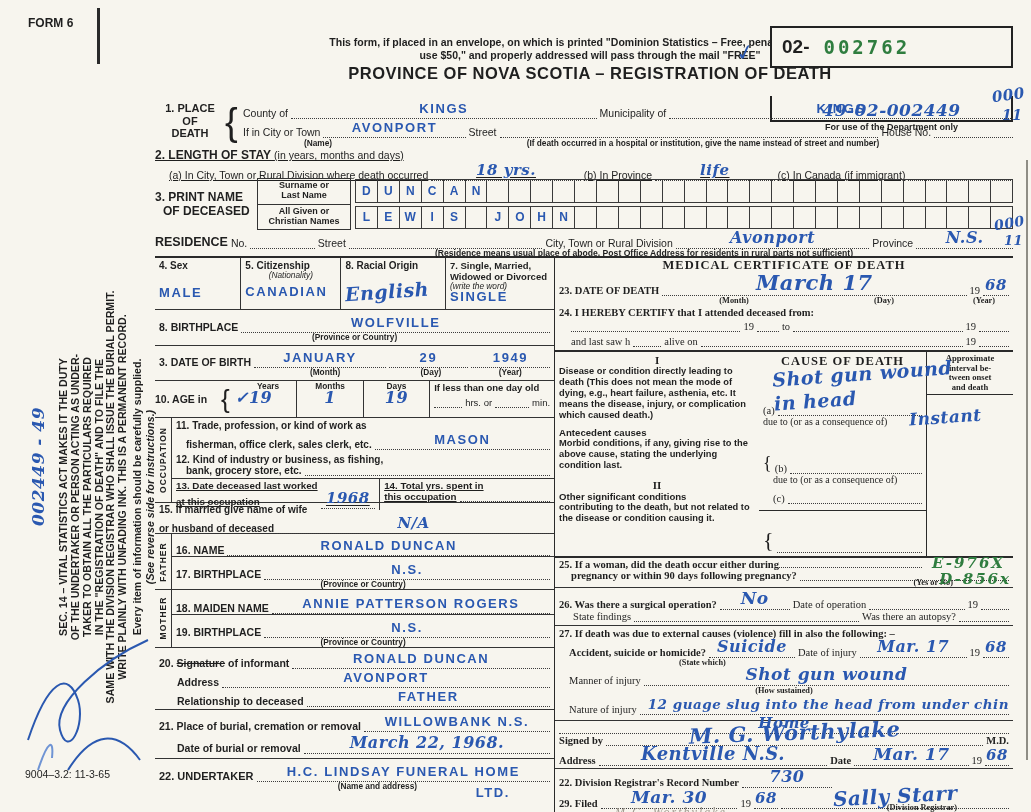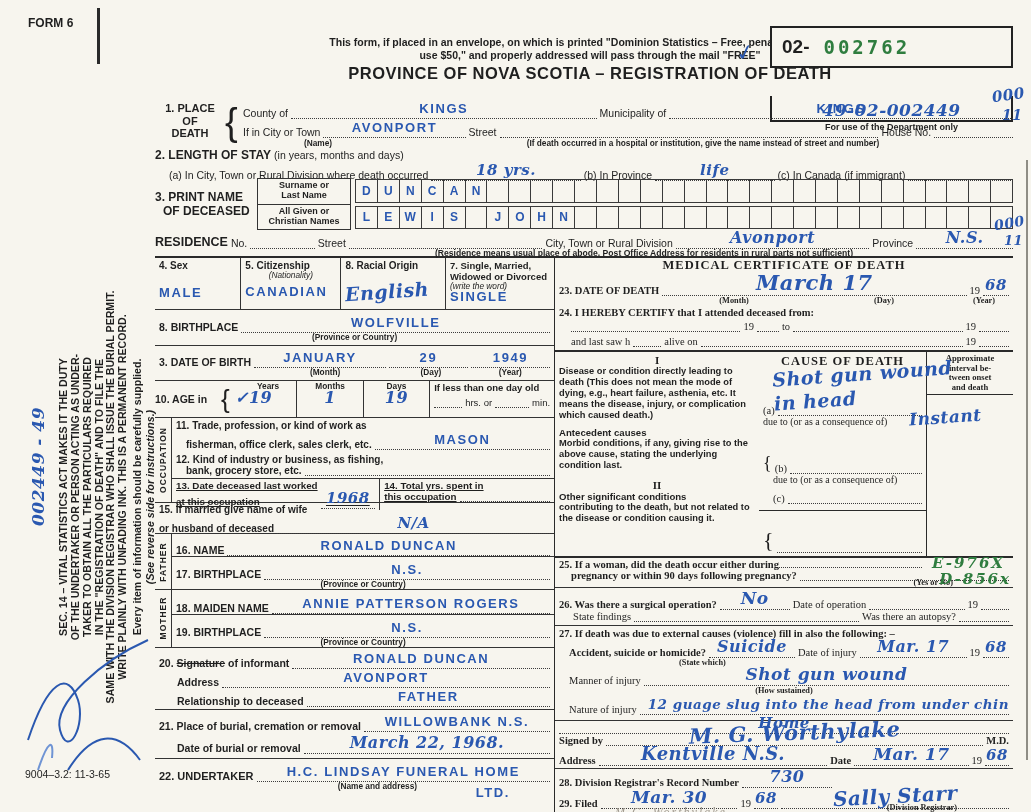--- a/index.html
+++ b/index.html
@@ -97,21 +97,21 @@
           <span class="lab">House No.</span>
           <span class="dots" style="flex:.5;"></span>
         </div>
         <div style="display:flex;font-size:8.3px;font-weight:bold;">
           <span style="width:150px;text-align:center;">(Name)</span>
           <span style="flex:1;text-align:center;">(If death occurred in a hospital or institution, give the name instead of street and number)</span>
         </div>
       </div>
     </div>
 
-    <div class="row" style="height:30px;">
+    <div class="row" style="height:30px;text-decoration:underline;">
       <div style="font-size:11px;"><span class="b" style="font-size:12px;">2. LENGTH OF STAY</span> <span class="lab">(in years, months and days)</span></div>
       <div class="fl" style="padding-left:14px;">
         <span class="lab">(a) In City, Town or Rural Division where death occurred</span>
         <span class="dots" style="flex:1;"><span class="cur">18 yrs.</span></span>
         <span class="lab">(b) In Province</span>
         <span class="dots" style="flex:.8;"><span class="cur">life</span></span>
         <span class="lab">(c) In Canada (if immigrant)</span>
         <span class="dots" style="flex:.7;"></span>
       </div>
     </div>
@@ -560,21 +560,21 @@
             <span class="dots" style="flex:1.4;"><span class="cur" style="font-size:18px;">Kentville  N.S.</span></span>
             <span class="lab b">Date</span>
             <span class="dots" style="flex:.7;"><span class="cur" style="font-size:17px;">Mar. 17</span></span>
             <span class="lab">19</span>
             <span class="dshort" style="width:24px;"><span class="cur">68</span></span>
           </div>
         </div>
 
         <div style="height:18px;border-top:1px solid #333;padding:0 4px;">
           <div class="fl">
-            <span class="lab b">28. Division Registrar's Record Number</span>
+            <span class="lab b">22. Division Registrar's Record Number</span>
             <span class="dshort" style="width:90px;"><span class="cur" style="font-size:16px;">730</span></span>
             <span style="flex:1;"></span>
           </div>
         </div>
         <div style="height:32px;padding:0 4px;position:relative;">
           <div class="fl">
             <span class="lab b">29. Filed</span>
             <span class="dots" style="flex:.9;"><span class="cur" style="font-size:17px;">Mar. 30</span></span>
             <span class="lab">19</span>
             <span class="dshort" style="width:24px;"><span class="cur">68</span></span>

